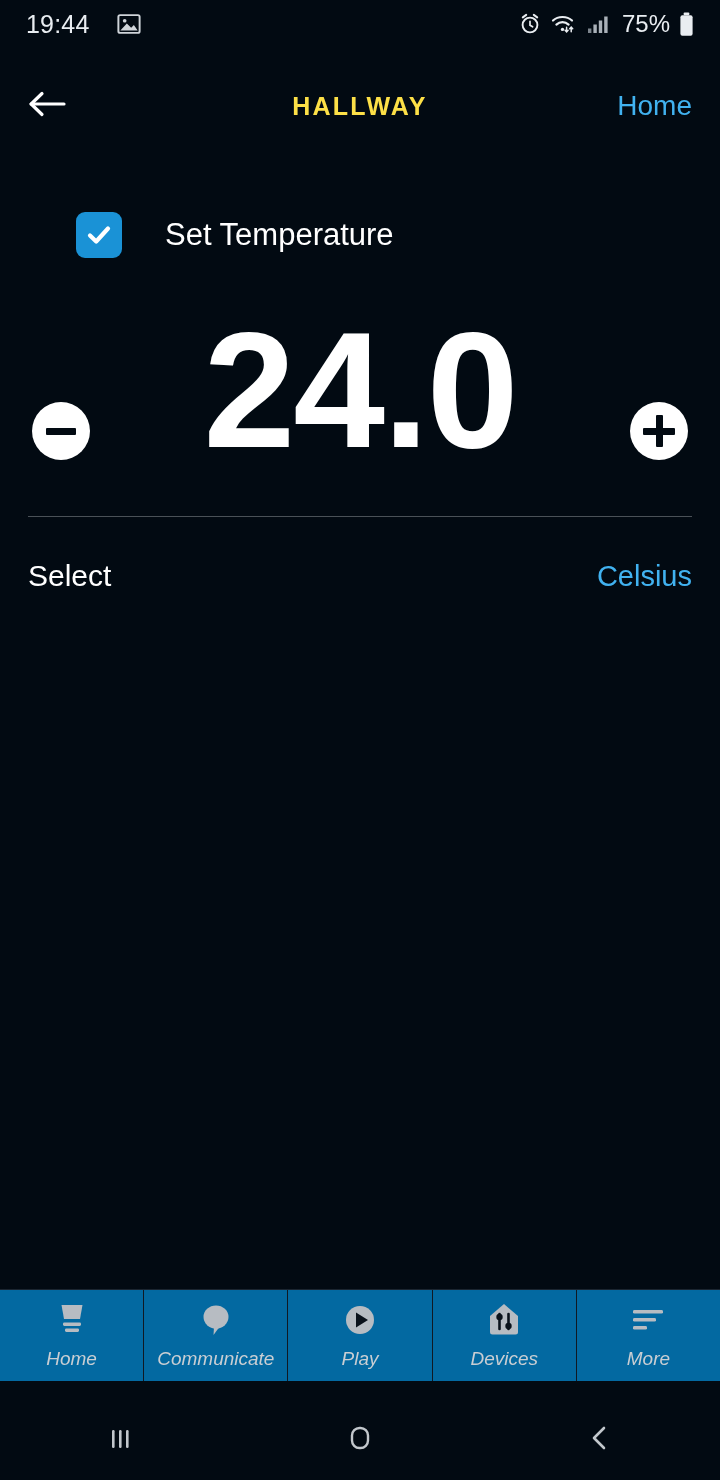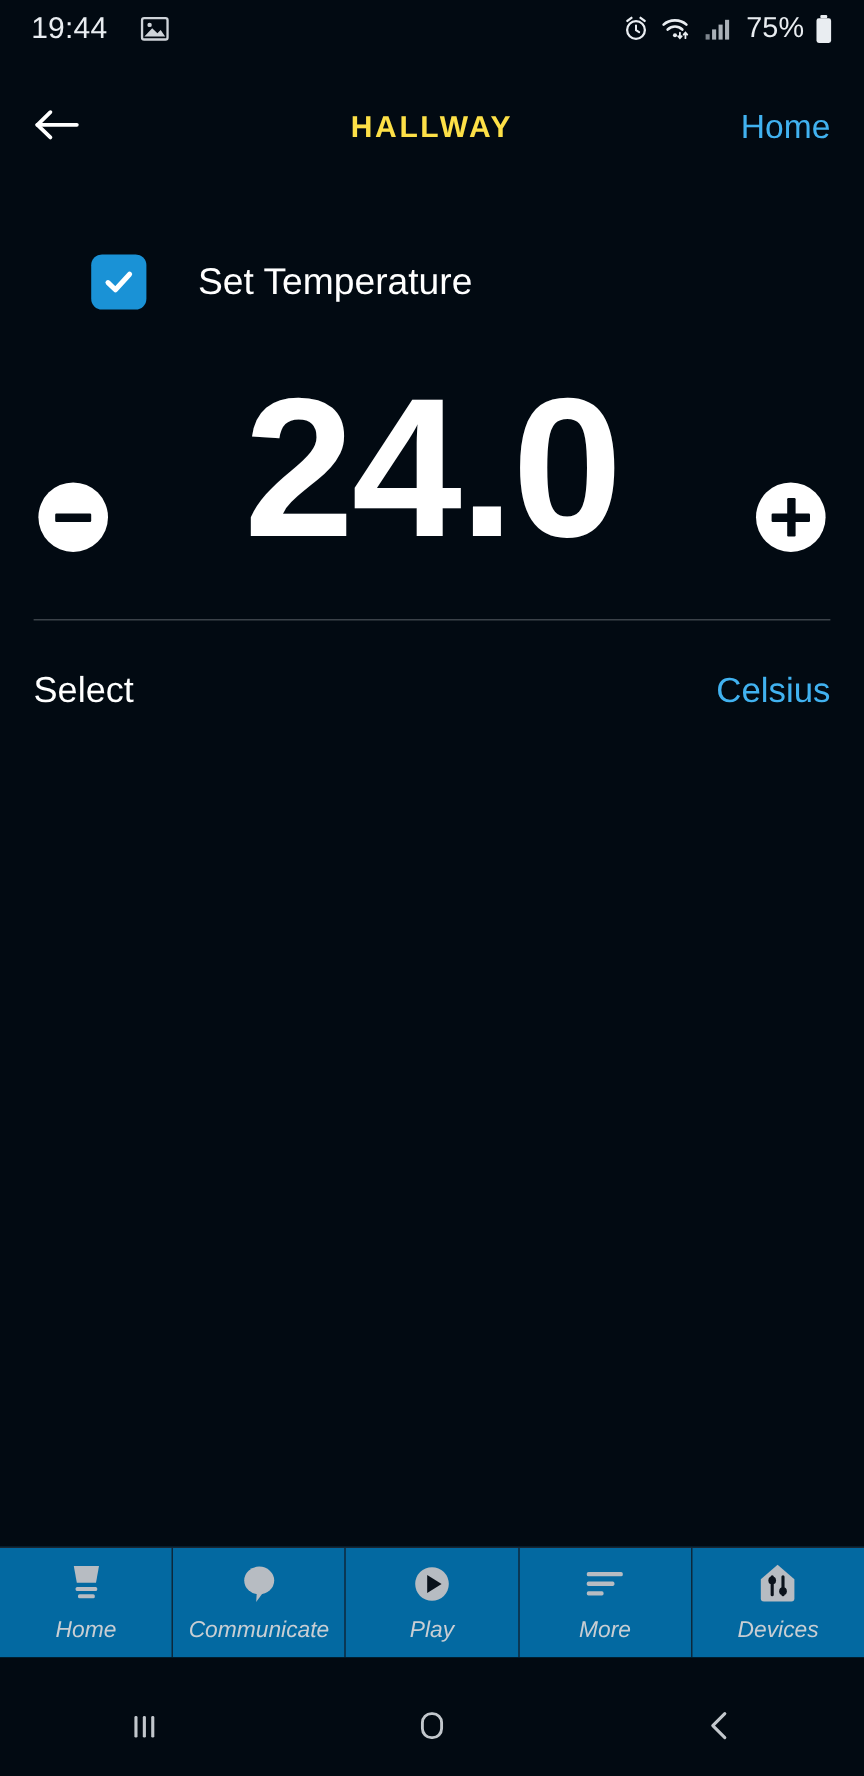--- a/index.html
+++ b/index.html
@@ -292,42 +292,42 @@
         <svg width="38" height="36" viewBox="0 0 38 36">
           <circle cx="19" cy="18" r="14" fill="#b7bcc2"></circle>
           <path d="M15 10.5 L27 18 L15 25.5 Z" fill="#0a121b"></path>
         </svg>
       </div>
       <div class="tab-label">Play</div>
     </div>
 
     <div class="tab">
       <div class="tab-icon">
-        <svg width="38" height="32" viewBox="0 0 38 32">
-          <rect x="4" y="6" width="30" height="3.6" rx="1.4" fill="#b7bcc2"></rect>
-          <rect x="4" y="14" width="23" height="3.6" rx="1.4" fill="#b7bcc2"></rect>
-          <rect x="4" y="22" width="14" height="3.6" rx="1.4" fill="#b7bcc2"></rect>
-        </svg>
-      </div>
-      <div class="tab-label">More</div>
-    </div>
-
-    <div class="tab">
-      <div class="tab-icon">
         <svg width="38" height="38" viewBox="0 0 38 38">
           <path d="M19 3 L33 15 V31 a2.5 2.5 0 0 1 -2.5 2.5 H7.5 A2.5 2.5 0 0 1 5 31 V15 Z" fill="#b7bcc2"></path>
           <path d="M14.5 13 V28" stroke="#0a121b" stroke-width="2.6" stroke-linecap="round"></path>
           <circle cx="14.5" cy="16" r="3.2" fill="#0a121b"></circle>
           <path d="M23.5 13 V28" stroke="#0a121b" stroke-width="2.6" stroke-linecap="round"></path>
           <circle cx="23.5" cy="25" r="3.2" fill="#0a121b"></circle>
         </svg>
       </div>
       <div class="tab-label">Devices</div>
     </div>
 
+    <div class="tab">
+      <div class="tab-icon">
+        <svg width="38" height="32" viewBox="0 0 38 32">
+          <rect x="4" y="6" width="30" height="3.6" rx="1.4" fill="#b7bcc2"></rect>
+          <rect x="4" y="14" width="23" height="3.6" rx="1.4" fill="#b7bcc2"></rect>
+          <rect x="4" y="22" width="14" height="3.6" rx="1.4" fill="#b7bcc2"></rect>
+        </svg>
+      </div>
+      <div class="tab-label">More</div>
+    </div>
+
   </div>
 
   <div class="nav-bar">
     <div class="nav-btn">
       <span>
         <svg width="32" height="32" viewBox="0 0 32 32">
           <rect x="8" y="8" width="2.6" height="18" rx="1.2" fill="#c2c7cc"></rect>
           <rect x="15" y="8" width="2.6" height="18" rx="1.2" fill="#c2c7cc"></rect>
           <rect x="22" y="8" width="2.6" height="18" rx="1.2" fill="#c2c7cc"></rect>
         </svg>

